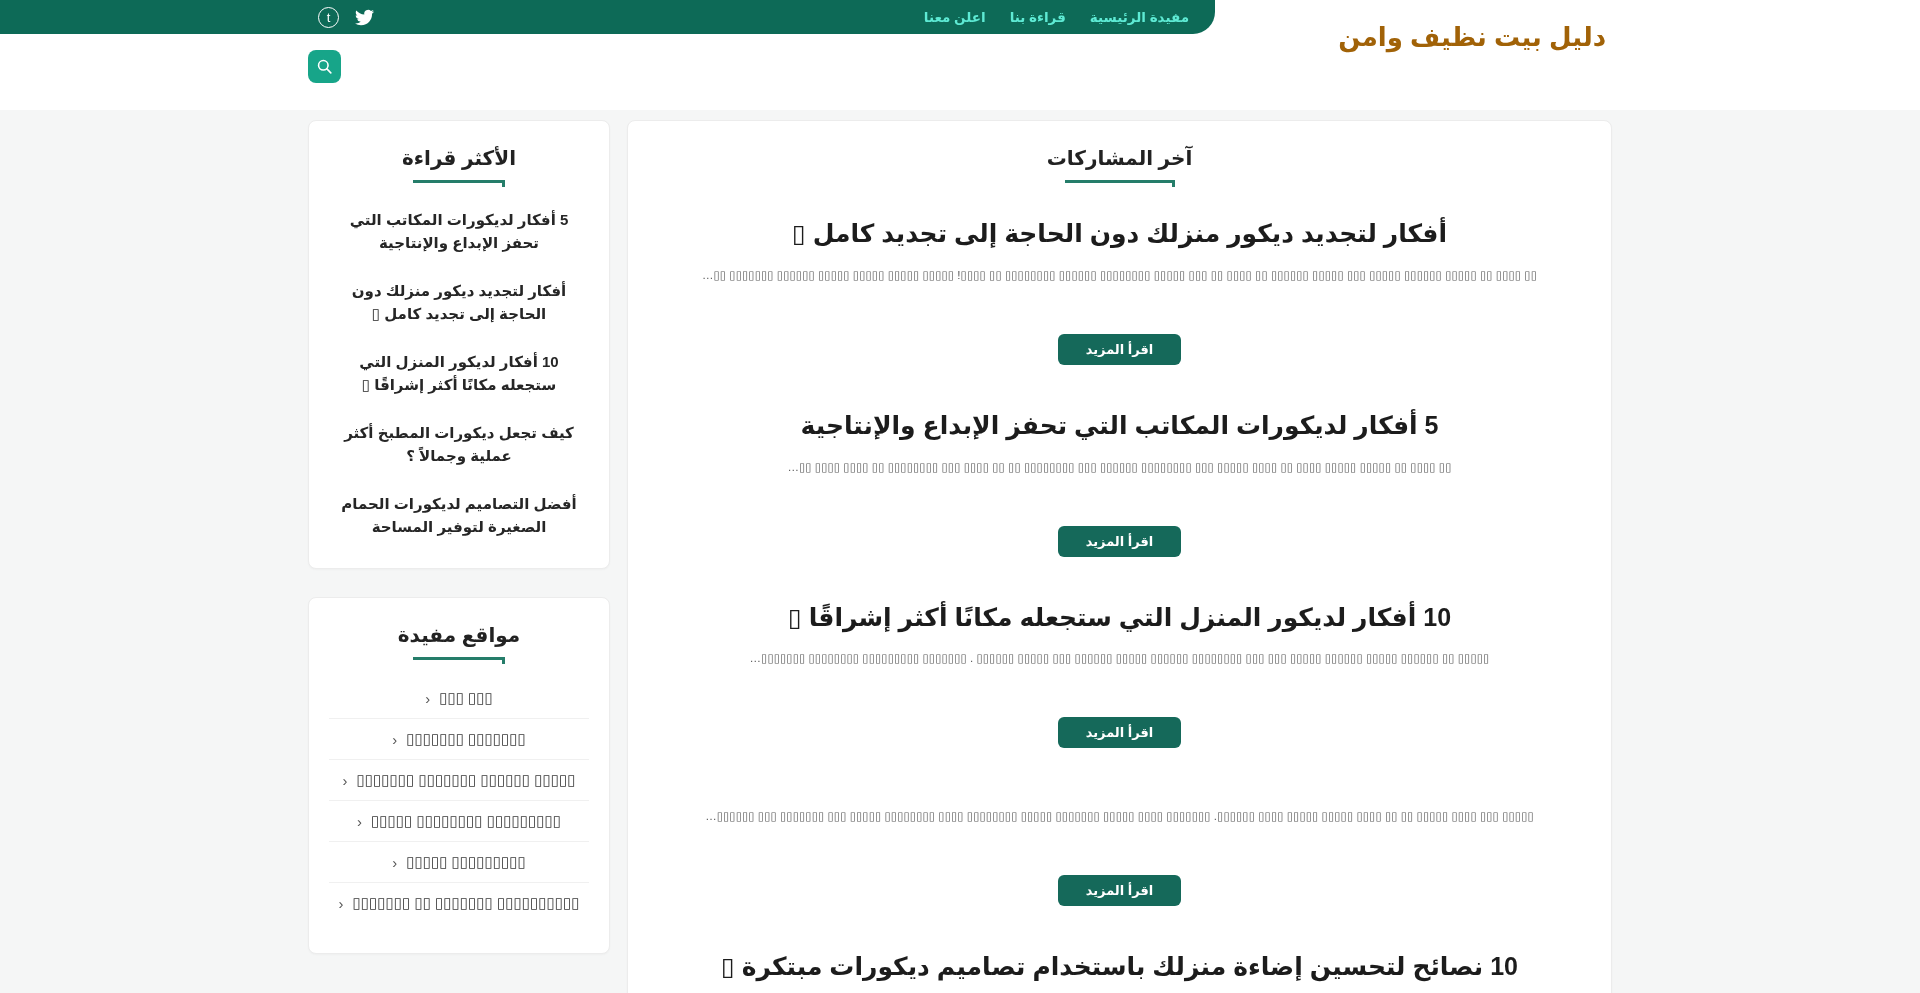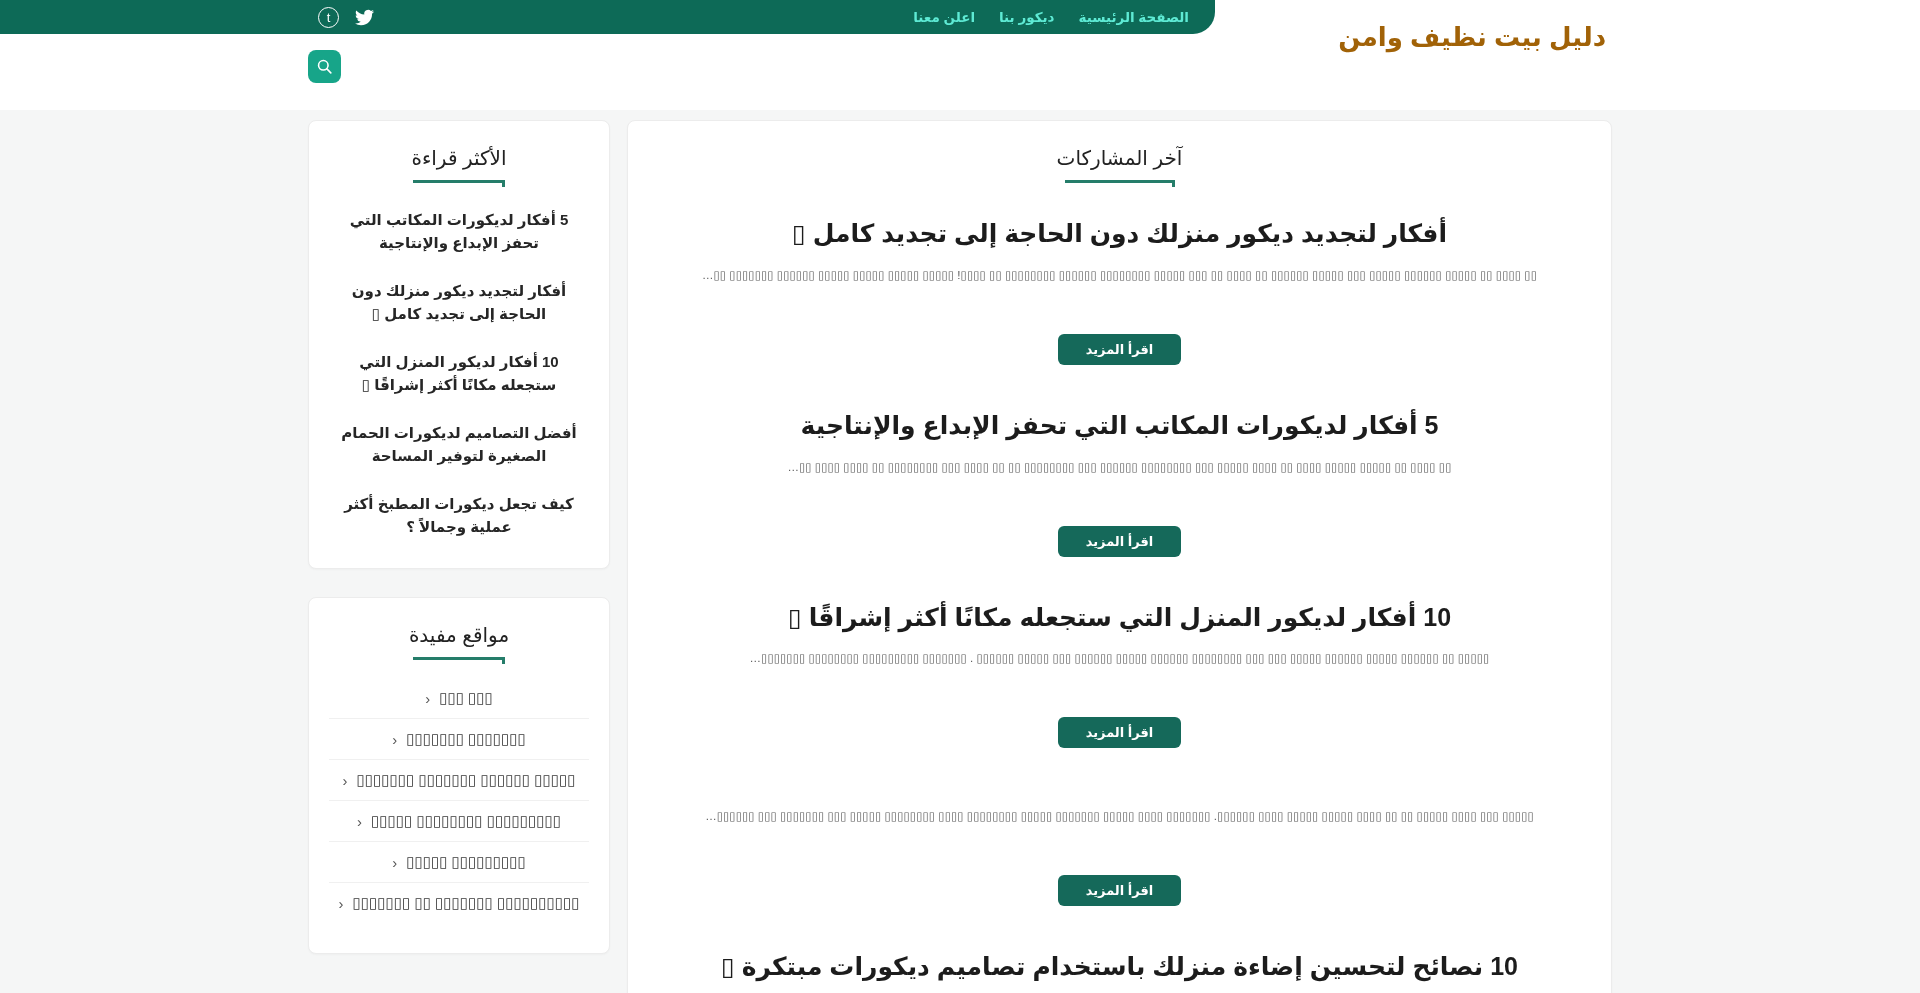--- a/index.html
+++ b/index.html
@@ -53,21 +53,21 @@
 
   
   .layout { display: flex; gap: 17px; padding-top: 10px; align-items: flex-start; }
   .card {
     background: #fff; border: 1px solid #ececec; border-radius: 8px;
     box-shadow: 0 1px 2px rgba(0,0,0,0.03);
   }
 
   .section-heading {
     margin: 0; text-align: center;
-    font-size: 20px; font-weight: normal; color: #222;
+    font-size: 20px; font-weight: bold; color: #222;
   }
   .underline {
     height: 7px; margin: 10px auto 0;
     border-top: 3px solid #257d6a; border-right: 3px solid #257d6a;
   }
   .w110 { width: 110px; } .w92 { width: 92px; }
 
   
   .posts-card { flex: 1; padding: 25px 48px 60px; min-height: 900px; }
   .post { padding-top: 30px; padding-bottom: 14px; }
@@ -114,22 +114,22 @@
     <div class="topbar-inner">
       <div class="social">
         <a href="#" class="circle-t">t</a>
         <a href="#" class="tw-link">
           <svg width="19" height="19" viewBox="0 0 24 24">
             <path fill="#ffffff" d="M23.953 4.57a10 10 0 01-2.825.775 4.958 4.958 0 002.163-2.723c-.951.555-2.005.959-3.127 1.184a4.92 4.92 0 00-8.384 4.482C7.69 8.095 4.067 6.13 1.64 3.162a4.822 4.822 0 00-.666 2.475c0 1.71.87 3.213 2.188 4.096a4.904 4.904 0 01-2.228-.616v.06a4.923 4.923 0 003.946 4.827 4.996 4.996 0 01-2.212.085 4.936 4.936 0 004.604 3.417 9.867 9.867 0 01-6.102 2.105c-.39 0-.779-.023-1.17-.067a13.995 13.995 0 007.557 2.209c9.053 0 13.998-7.496 13.998-13.985 0-.21 0-.42-.015-.63A9.935 9.935 0 0024 4.59z"></path>
           </svg>
         </a>
       </div>
       <nav class="topnav">
-        <a href="#">الصفحة الرئيسية</a>
-        <a href="#">ديكور بنا</a>
+        <a href="#">مفيدة الرئيسية</a>
+        <a href="#">قراءة بنا</a>
         <a href="#">اعلن معنا</a>
       </nav>
     </div>
   </div>
 
   <div class="container" style="height:110px;">
     <button class="search-btn">
       <svg width="19" height="19" viewBox="0 0 24 24">
         <circle cx="10.5" cy="10.5" r="6" fill="none" stroke="#ffffff" stroke-width="2"></circle>
         <line x1="15" y1="15" x2="20" y2="20" stroke="#ffffff" stroke-width="2" stroke-linecap="round"></line>
@@ -184,22 +184,22 @@
 
   <aside class="sidebar">
 
     <section class="card side-card">
       <h2 class="section-heading">الأكثر قراءة</h2>
       <div class="underline w92"></div>
       <nav class="most-read-list">
         <a href="#" class="most-read-link">5 أفكار لديكورات المكاتب التي تحفز الإبداع والإنتاجية</a>
         <a href="#" class="most-read-link">أفكار لتجديد ديكور منزلك دون الحاجة إلى تجديد كامل ▯</a>
         <a href="#" class="most-read-link">10 أفكار لديكور المنزل التي ستجعله مكانًا أكثر إشراقًا ▯</a>
+        <a href="#" class="most-read-link">كيف تجعل ديكورات المطبخ أكثر عملية وجمالاً ؟</a>
         <a href="#" class="most-read-link">أفضل التصاميم لديكورات الحمام الصغيرة لتوفير المساحة</a>
-        <a href="#" class="most-read-link">كيف تجعل ديكورات المطبخ أكثر عملية وجمالاً ؟</a>
       </nav>
     </section>
 
     <section class="card side-card">
       <h2 class="section-heading">مواقع مفيدة</h2>
       <div class="underline w92"></div>
       <ul class="useful-list">
         <li class="useful-item">
           <a href="#" class="useful-link">
             <span>▯▯▯ ▯▯▯</span>

